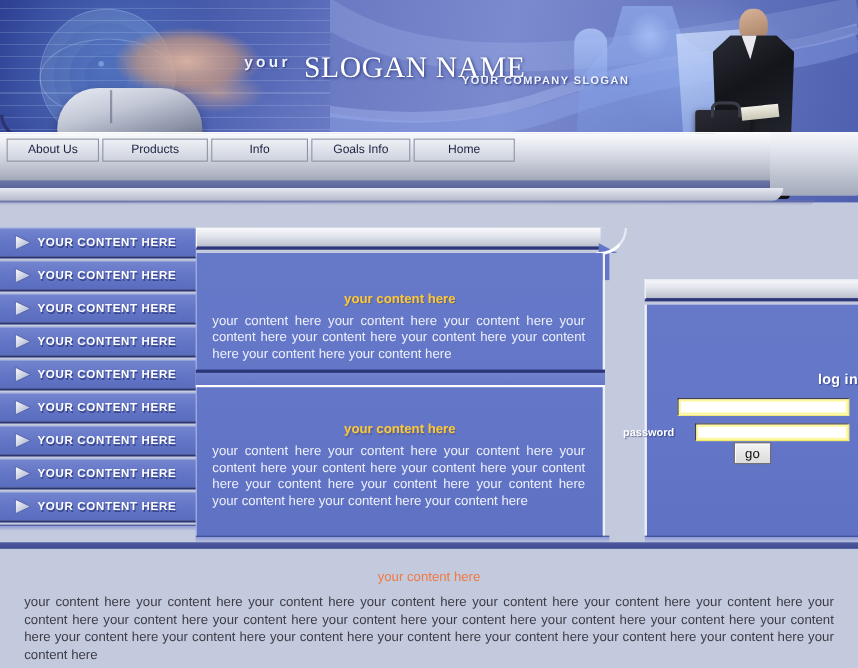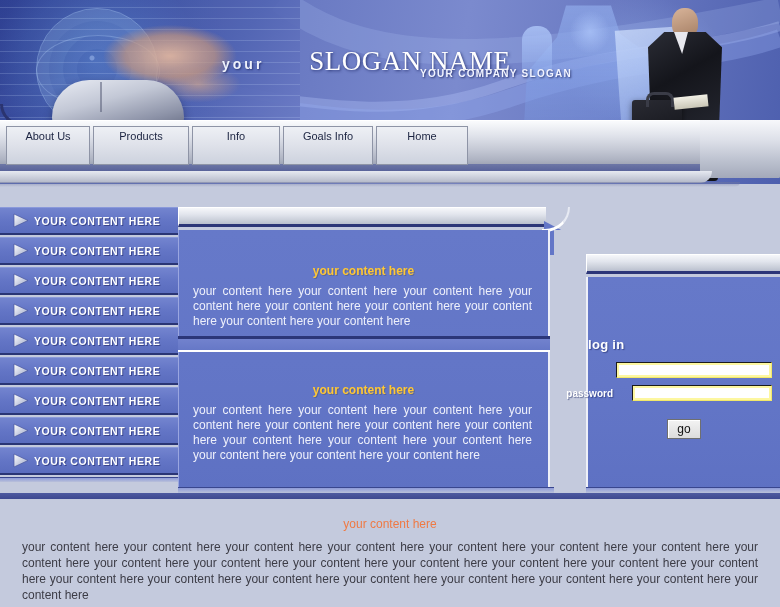--- a/index.html
+++ b/index.html
@@ -132,21 +132,21 @@
   }
   .shelf-shadow{
     position:absolute; left:0; top:62px; width:740px; height:5px;
     background: linear-gradient(180deg, rgba(110,118,160,.55), rgba(196,202,221,0));
     border-radius: 0 0 30px 0;
   }
 
   
   .navbar { position:absolute; left:6px; top:126px; display:flex; gap:3px; z-index:6; }
   .nav-btn {
-    height: 39px; line-height: 19px; text-align: center;
+    height: 21px; line-height: 19px; text-align: center;
     background: linear-gradient(180deg,#eef0f5 0%, #dfe2ea 48%, #cdd2de 100%);
     border: 1px solid #8e94a6;
     color: #1b2340;
     font-size: 11px;
     font-family: "Liberation Sans", sans-serif;
     cursor: pointer;
     user-select: none;
   }
   .nav-btn:nth-child(1){ width: 84px; }
   .nav-btn:nth-child(2){ width: 96px; }
@@ -243,41 +243,41 @@
     background: linear-gradient(180deg,#f6f7fa 0%, #e2e5ed 40%, #c9ced9 78%, #b9bfce 100%);
     border-top:1px solid #fff; border-left:1px solid #fff;
     border-bottom: 3px solid #2c3678;
   }
   .panel-login {
     position:absolute; left:586px; top:277px; width:194px; height:215px;
     background: linear-gradient(180deg,#6679c9 0%, #6376c7 50%, #5e71c3 100%);
     border-left: 2px solid #eef0f8;
   }
   .login-title {
-    text-align:left; color:#ffffff; font-size:13px; font-weight:bold;
+    text-align:right; color:#ffffff; font-size:13px; font-weight:bold;
     padding-top: 60px; letter-spacing:.3px;
     text-shadow: 1px 1px 1px rgba(30,40,100,.55);
   }
   .login-row { display:flex; align-items:center; justify-content:flex-end; padding: 7px 8px 0 10px; }
   .login-row.user { padding-top: 10px; }
   .login-label {
     color:#ffffff; font-size:10px; font-weight:bold; margin-right:19px;
     text-shadow: 1px 1px 1px rgba(30,40,100,.55);
   }
   .login-input {
     height: 16px; width: 156px;
     background: #ffffff;
     border: 1px solid #1b1b1b;
     border-right-color:#f2e86a; border-bottom-color:#f2e86a;
     outline: 2px solid #fdf7a0; outline-offset: -3px;
     font-size: 11px; padding: 0 3px;
     font-family: "Liberation Sans", sans-serif;
   }
   .login-input.pw { width: 140px; }
-  .login-go-wrap { display:flex; justify-content:center; padding-top: 18px; }
+  .login-go-wrap { display:flex; justify-content:center; padding-top: 1px; }
   .go-btn {
     width: 34px; height: 20px;
     background: linear-gradient(180deg,#f3f3f3,#dcdcdc);
     border: 1px solid #6f6f6f;
     box-shadow: inset 1px 1px 0 #ffffff;
     font-size: 12px; color:#111; cursor:pointer;
     font-family: "Liberation Sans", sans-serif;
   }
   .login-foot {
     position:absolute; left:586px; top:487px; width:194px; height:6px;
@@ -336,21 +336,21 @@
       <div class="man-head"></div>
       <div class="man-body"></div>
       <div class="man-shirt"></div>
       <div class="man-legs"></div>
       <div class="man-shoe1"></div>
       <div class="man-shoe2"></div>
       <div class="man-case"></div>
       <div class="man-paper"></div>
     </div>
 
-    <div style="position:absolute; left:222px; top:48px; display:flex; align-items:flex-end;gap:33px;">
+    <div style="position:absolute; left:222px; top:48px; display:flex; ">
       <span style="color:#eef1fb; font-size:14px; font-weight:bold; letter-spacing:3px; padding-bottom:3px; text-shadow:1px 1px 2px rgba(25,35,95,.7);">your</span>
       <span style="color:#ffffff; font-family:'Liberation Serif', serif; font-size:27px; letter-spacing:.5px; margin-left:12px; line-height:1; text-shadow:1px 1px 3px rgba(25,35,95,.8);">SLOGAN NAME</span>
     </div>
     <div style="position:absolute; left:420px; top:68px; color:#f2f4ff; font-size:10px; font-weight:bold; letter-spacing:1.3px; text-shadow:1px 1px 2px rgba(25,35,95,.8);">YOUR COMPANY SLOGAN</div>
   </div>
 
   <div class="shelf">
     <div class="shelf-curve"></div>
     <div class="shelf-plate"></div>
     <div class="shelf-lip"></div>

